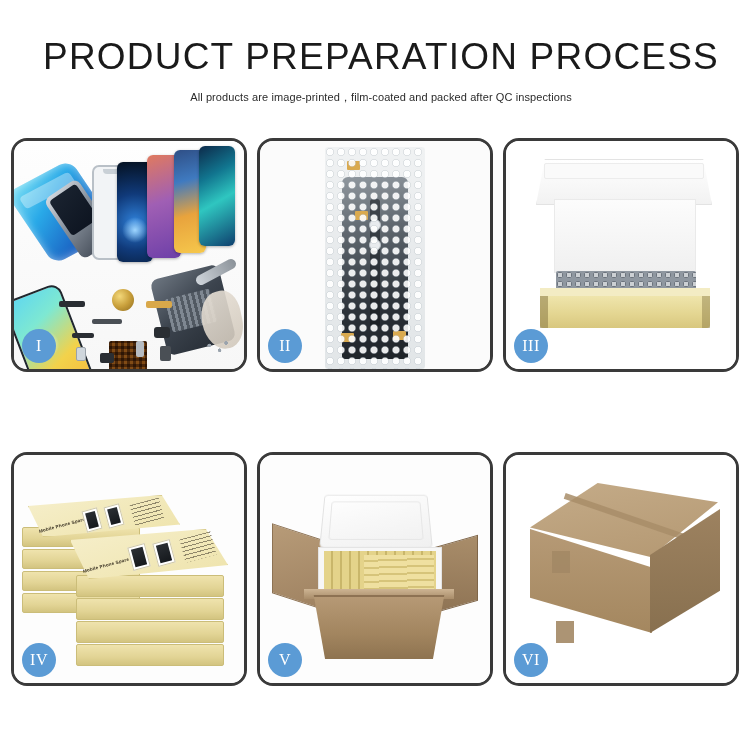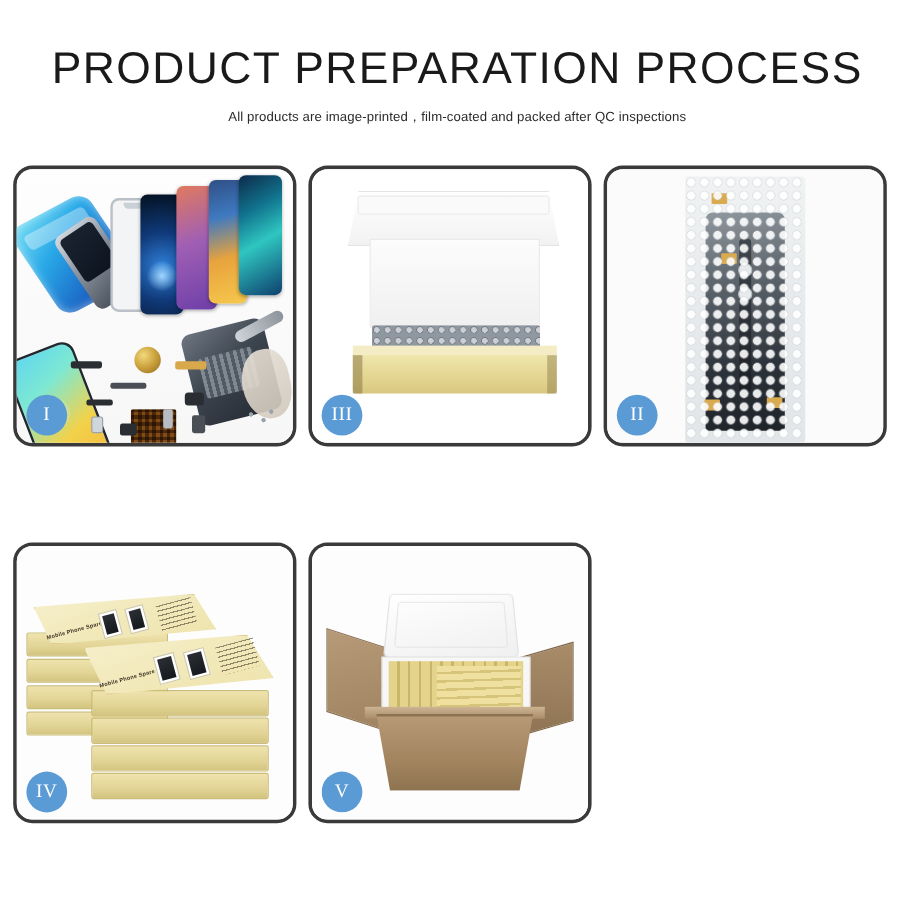--- a/index.html
+++ b/index.html
@@ -380,49 +380,49 @@
       <div class="chip" style="left:146px;top:205px;width:11px;height:15px;background:#4a4f55;"></div>
       <div class="flex" style="left:78px;top:178px;width:30px;height:5px;background:#4a4f55;"></div>
       <div class="tool"></div>
       <div class="hand"></div>
       <div class="sparks"></div>
     </div>
     <div class="badge">I</div>
   </div>
 
   <div class="panel">
-    <div class="panel-inner p3">
-      <div class="b3-lid"></div>
-      <div class="b3-lidside"></div>
-      <div class="b3-foam"></div>
-      <div class="b3-bubble"></div>
-      <div class="b3-top"></div>
-      <div class="b3-front"></div>
-    </div>
-    <div class="badge">III</div>
-  </div>
-
-  <div class="panel">
     <div class="panel-inner p2">
       <div class="bubblebag">
         <div class="part-in-bag"></div>
         <div class="part-strip"></div>
         <div class="part-dot" style="top:72px;"></div>
         <div class="part-dot" style="top:92px;"></div>
         <div class="tape" style="left:22px;top:14px;"></div>
         <div class="tape" style="left:30px;top:64px;"></div>
         <div class="tape" style="left:16px;top:186px;"></div>
         <div class="tape" style="left:68px;top:184px;"></div>
         <div class="bubbletex"></div>
       </div>
     </div>
     <div class="badge">II</div>
   </div>
 
   <div class="panel">
+    <div class="panel-inner p3">
+      <div class="b3-lid"></div>
+      <div class="b3-lidside"></div>
+      <div class="b3-foam"></div>
+      <div class="b3-bubble"></div>
+      <div class="b3-top"></div>
+      <div class="b3-front"></div>
+    </div>
+    <div class="badge">III</div>
+  </div>
+
+  <div class="panel">
     <div class="panel-inner p4">
 
       <div class="stk stk-side" style="left:8px;  top:72px;  width:118px; height:20px;"></div>
       <div class="stk stk-side" style="left:8px;  top:94px;  width:118px; height:20px;"></div>
       <div class="stk stk-side" style="left:8px;  top:116px; width:118px; height:20px;"></div>
       <div class="stk stk-side" style="left:8px;  top:138px; width:118px; height:20px;"></div>
 
       <div class="stk stk-side" style="left:62px; top:120px; width:148px; height:22px;"></div>
       <div class="stk stk-side" style="left:62px; top:143px; width:148px; height:22px;"></div>
       <div class="stk stk-side" style="left:62px; top:166px; width:148px; height:22px;"></div>
@@ -462,14 +462,25 @@
       <div class="c5-foamlid"></div>
       <div class="c5-foambody"></div>
       <div class="c5-yellow"></div>
       <div class="c5-yellow2"></div>
       <div class="c5-rim"></div>
       <div class="c5-front"></div>
     </div>
     <div class="badge">V</div>
   </div>
 
+  <div class="panel">
+    <div class="panel-inner p6">
+      <div class="c6-top"></div>
+      <div class="c6-seam"></div>
+      <div class="c6-left"></div>
+      <div class="c6-right"></div>
+      <div class="c6-tape" style="left:46px; top:96px; width:18px; height:22px;"></div>
+      <div class="c6-tape" style="left:50px; top:166px; width:18px; height:22px;"></div>
+    </div>
+    <div class="badge">VI</div>
+  </div>
 
 </div>
 
 </body></html>

